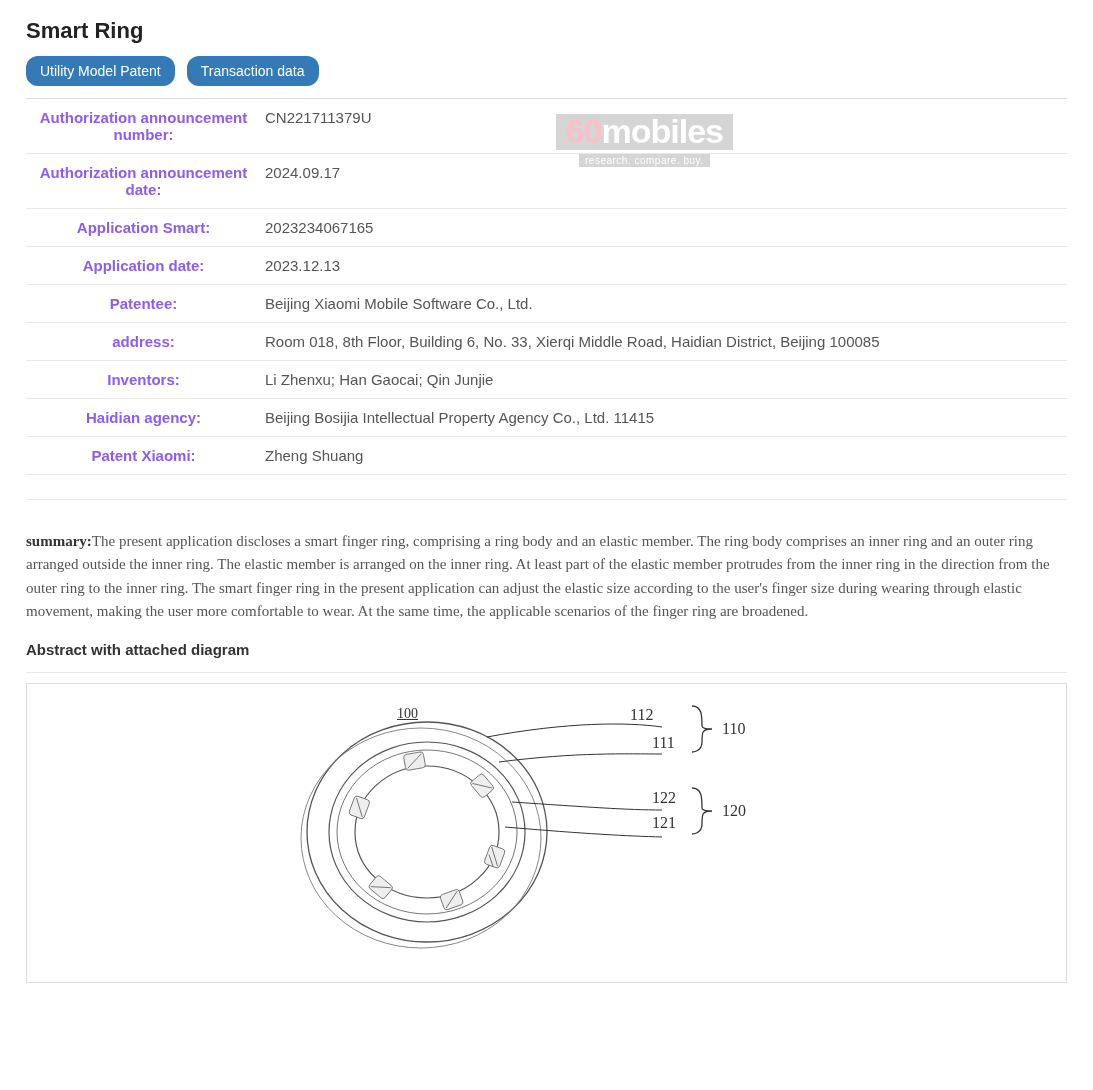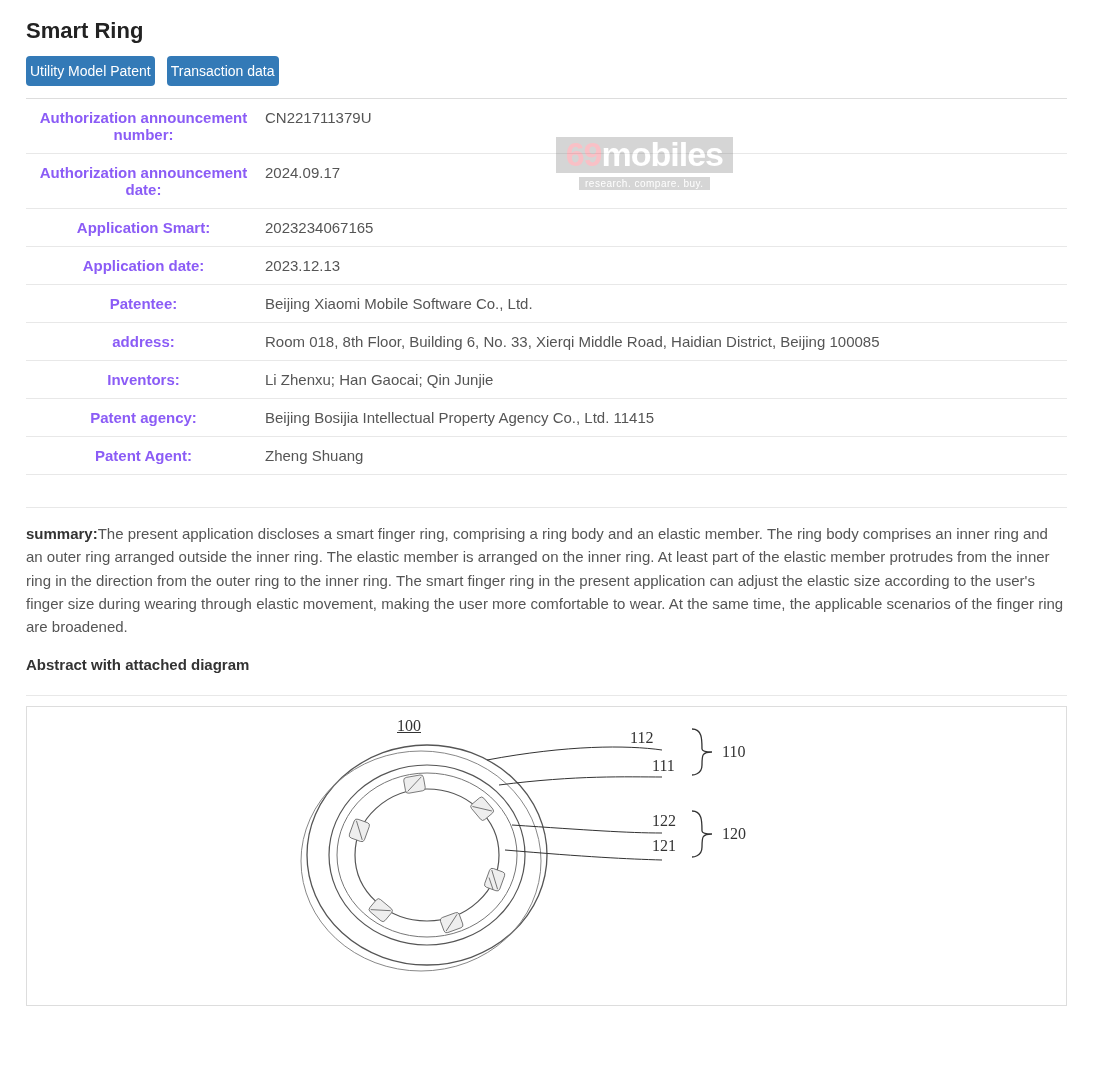--- a/index.html
+++ b/index.html
@@ -16,22 +16,22 @@
     font-size: 22px;
     font-weight: bold;
     color: #222;
     margin: 0 0 12px 0;
   }
   .btn-row { margin-bottom: 12px; }
   .btn {
     display: inline-block;
     background: #337ab7;
     color: #fff;
-    padding: 7px 4px;
-    border-radius: 4px;
+    padding: 7px 14px;
+    border-radius: 12px;
     font-size: 14px;
     margin-right: 8px;
     border: none;
     cursor: pointer;
   }
   .hr-top {
     border: none;
     border-top: 1px solid #ddd;
     margin: 8px 0 0 0;
   }
@@ -49,33 +49,34 @@
     width: 235px;
     font-weight: bold;
     color: #8b5cf6;
     text-align: center;
   }
   table.meta td.value {
     color: #555;
     margin-left: 8px;
   }
   .summary-block {
-    margin-top: 32px;
+    margin-top: 24px;
     border-top: 1px solid #e8e8e8;
-    padding-top: 14px;
+    padding-top: 30px;
     color: #555;
     line-height: 1.55;
     font-size: 15px;
+    font-family: Liberation Serif, serif;
   }
   .summary-block .slabel { font-weight: bold; color: #333; }
   .abstract-head {
     font-weight: bold;
     color: #333;
     margin-top: 18px;
-    padding-bottom: 22px;
+    padding-bottom: 14px;
     border-bottom: 1px solid #e8e8e8;
     font-size: 15px;
   }
   .diagram-box {
     border: 1px solid #ddd;
     margin-top: 10px;
     padding: 8px 20px 20px 20px;
     height: 300px;
     position: relative;
   }
@@ -100,21 +101,21 @@
   .watermark .wm-sub {
     background: #777;
     color: #fff;
     font-size: 10px;
     padding: 1px 6px;
     display: inline-block;
     letter-spacing: 0.5px;
   }
   
   svg.ring { display:block; margin: 0 auto; }
-  .lbl100 { position:absolute; top:10px; left:370px; font-family: "Times New Roman", serif; font-size:16px; text-decoration: underline; }
+  .lbl100 { position:absolute; top:22px; left:370px; font-family: "Times New Roman", serif; font-size:14px; text-decoration: underline; }
   .callout { position:absolute; font-family:"Times New Roman", serif; font-size:16px; }
 </style>
 </head>
 <body>
 
 <h2 class="title">Smart Ring</h2>
 
 <div class="btn-row">
   <button class="btn">Utility Model Patent</button>
   <button class="btn">Transaction data</button>
@@ -146,42 +147,42 @@
       </tr>
       <tr>
         <td class="label">address:</td>
         <td class="value">Room 018, 8th Floor, Building 6, No. 33, Xierqi Middle Road, Haidian District, Beijing 100085</td>
       </tr>
       <tr>
         <td class="label">Inventors:</td>
         <td class="value">Li Zhenxu; Han Gaocai; Qin Junjie</td>
       </tr>
       <tr>
-        <td class="label">Patent agency:</td>
+        <td class="label">Haidian agency:</td>
         <td class="value">Beijing Bosijia Intellectual Property Agency Co., Ltd. 11415</td>
       </tr>
       <tr>
-        <td class="label">Patent Agent:</td>
+        <td class="label">Patent Xiaomi:</td>
         <td class="value">Zheng Shuang</td>
       </tr>
     </tbody>
 </table>
 
 <div class="summary-block">
   <span class="slabel">summary:</span><span>The present application discloses a smart finger ring, comprising a ring body and an elastic member. The ring body comprises an inner ring and an outer ring arranged outside the inner ring. The elastic member is arranged on the inner ring. At least part of the elastic member protrudes from the inner ring in the direction from the outer ring to the inner ring. The smart finger ring in the present application can adjust the elastic size according to the user's finger size during wearing through elastic movement, making the user more comfortable to wear. At the same time, the applicable scenarios of the finger ring are broadened.</span>
 </div>
 
 <div class="abstract-head">Abstract with attached diagram</div>
 
 <div class="diagram-box">
   <span class="lbl100">100</span>
 
   <div style="position:absolute; left:440px; top:-570px;">
     <div class="watermark" style="position:relative; transform:none;">
-      <div class="wm-main"><span class="wm91">69</span><span>mobiles</span></div>
+      <div class="wm-main"><span class="wm91">60</span><span>mobiles</span></div>
       <div class="wm-sub">research. compare. buy.</div>
     </div>
   </div>
 
   <svg class="ring" width="640" height="270" viewBox="0 0 640 270">
     <g transform="translate(200,140)">
 
       <ellipse cx="0" cy="0" rx="120" ry="110" fill="none" stroke="#555" stroke-width="1.3"></ellipse>
       <ellipse cx="-6" cy="6" rx="120" ry="110" fill="none" stroke="#888" stroke-width="1"></ellipse>
 

